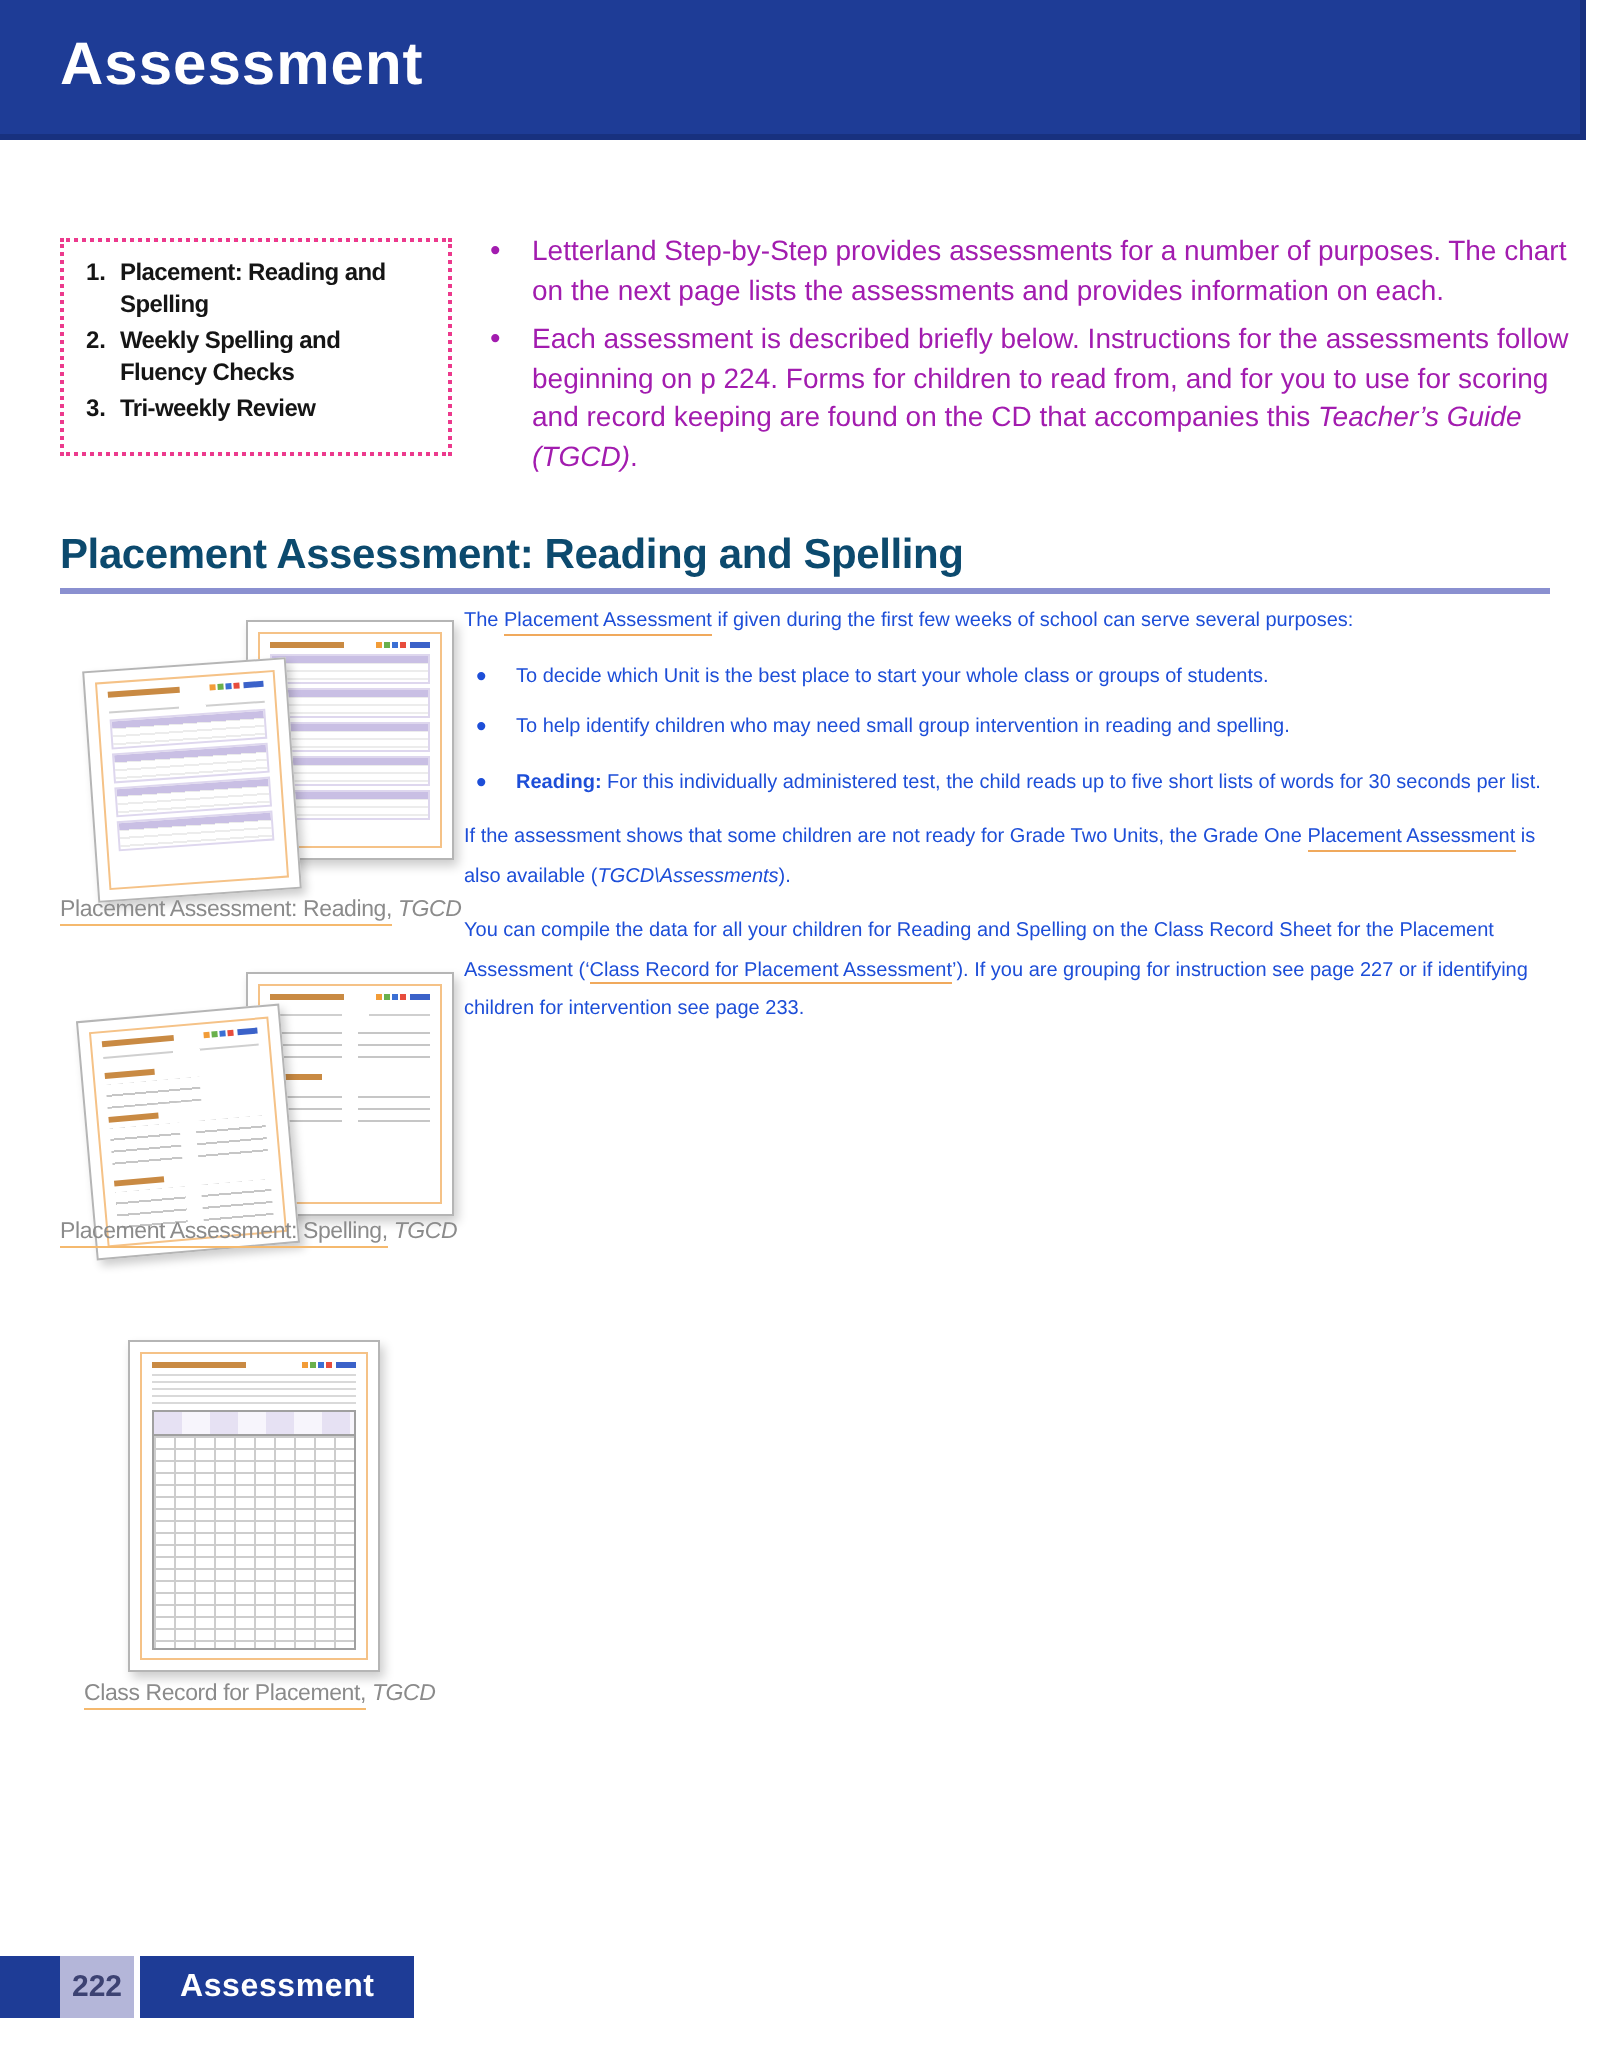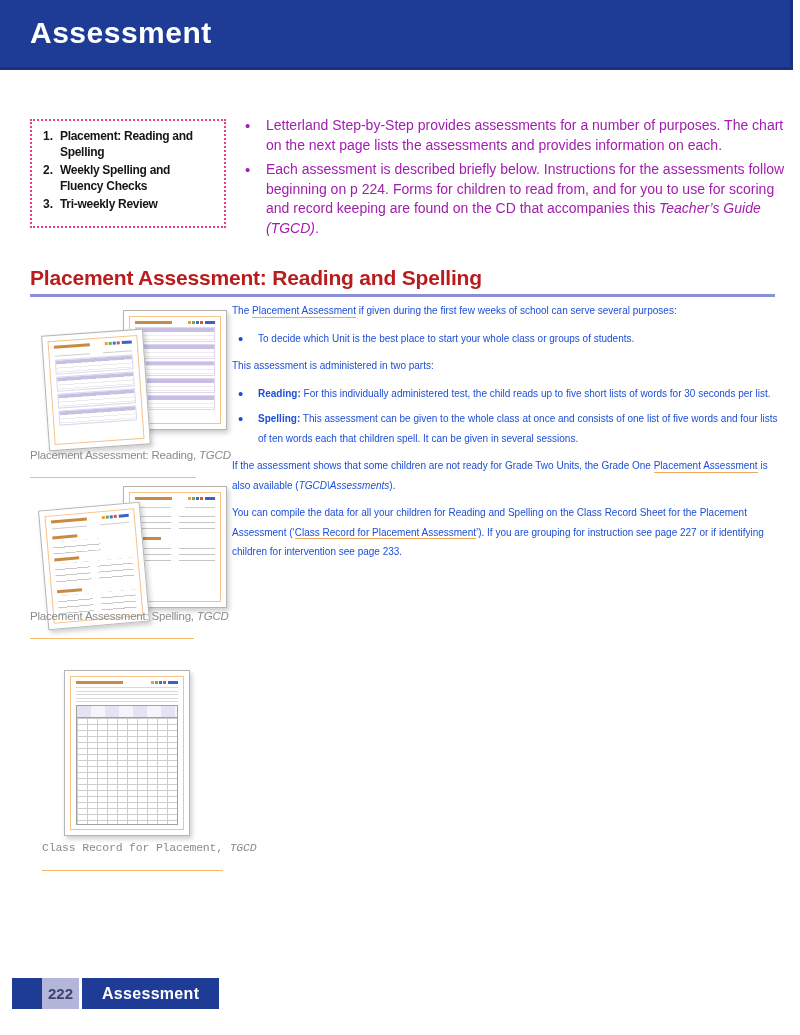--- a/index.html
+++ b/index.html
@@ -35,21 +35,21 @@
   .levels-box .lbl { font-size:12px; font-weight:700; line-height:15.5px; color:#151515; letter-spacing:-.3px; }
 
   
   .top-bullets { position:absolute; left:240px; top:116px; width:548px; list-style:none; margin:0; padding:0; }
   .top-bullets li { position:relative; padding-left:26px; font-size:14px; line-height:19.5px; color:#a21caf; margin-bottom:5px; }
   .top-bullets li::before { content:"\2022"; position:absolute; left:5px; top:0; font-size:15px; }
 
   
   .section-heading {
     position:absolute; left:30px; top:266px; margin:0;
-    font-size:21px; font-weight:800; color:#b91c1c; letter-spacing:-.2px;
+    font-size:21px; font-weight:800; color:#0c4a6e; letter-spacing:-.2px;
   }
   .heading-rule { position:absolute; left:30px; top:294px; width:745px; height:3px; background:#8a90d0; }
 
   
   .body-col { position:absolute; left:232px; top:301px; width:548px; font-size:10px; line-height:19.5px; color:#1d4ed8; }
   .body-col p { margin:0 0 8px 0; }
   .body-col p.gap { margin-top:4px; }
   .body-col ul { list-style:none; margin:2px 0 8px 0; padding:0; }
   .body-col li { position:relative; padding-left:26px; margin-bottom:6px; }
   .body-col li::before { content:"\2022"; position:absolute; left:6px; top:0; font-size:15px; }
@@ -78,24 +78,24 @@
   .mp-cols .mp-lines { flex:1; height:22px; }
   .mp-par { height:15px; margin-bottom:3px; flex:0 0 auto;
     background:repeating-linear-gradient(to bottom,#d9d9d9 0 1px,transparent 1px 3.5px); }
   .mp-gridhead { height:12px; border:1px solid #a0a0a0; border-bottom:none; flex:0 0 auto;
     background:repeating-linear-gradient(to right,#e6e1f3 0 14px,#f7f5fc 14px 28px); }
   .mp-grid { flex:1; border:1px solid #a0a0a0;
     background:repeating-linear-gradient(to bottom,#cdcdcd 0 1px,transparent 1px 6px),
                repeating-linear-gradient(to right,#cdcdcd 0 1px,transparent 1px 10px); }
 
   .fig-caption { position:absolute; font-size:11.5px; letter-spacing:-.2px; color:#8b8b8b; white-space:nowrap; }
-  .fig-caption .u { border-bottom:1.5px solid #f5b96e; padding-bottom:16px; }
-
-  
-  .page-footer { position:absolute; left:12px; top:978px; height:31px; display:flex; }
+  .fig-caption .u { border-bottom:1.5px solid #f5b96e; padding-bottom:1px; }
+
+  
+  .page-footer { position:absolute; left:0; top:978px; height:31px; display:flex; }
   .f-edge { width:30px; background:#1e3c96; }
   .f-page { width:37px; background:#b4b6d9; color:#3c4272; font-weight:700; font-size:15px;
     display:flex; align-items:center; justify-content:center; }
   .f-label { background:#1e3c96; color:#ffffff; font-weight:700; font-size:16px; letter-spacing:.3px;
     padding:0 20px; display:flex; align-items:center; margin-left:3px; }
 </style>
 </head>
 <body>
 
 <header class="banner">
@@ -231,31 +231,30 @@
         <div class="mp-dot" style="background:#3b6fd4"></div>
         <div class="mp-dot" style="background:#e74c3c"></div>
         <div class="mp-grade"></div>
       </div>
       <div class="mp-par"></div>
       <div class="mp-gridhead"></div>
       <div class="mp-grid"></div>
     </div>
   </div>
 </figure>
-<div class="fig-caption" style="left:42px;top:841px;font-family:Liberation Mono, monospace;"><span class="u">Class Record for Placement,</span><span> </span><span class="i">TGCD</span></div>
+<div class="fig-caption" style="left:42px;top:841px;"><span class="u">Class Record for Placement,</span><span> </span><span class="i">TGCD</span></div>
 
 <div class="body-col">
   <p><span>The </span><span class="u">Placement Assessment</span><span> if given during the first few weeks of school can serve several purposes:</span></p>
   <ul>
     <li>To decide which Unit is the best place to start your whole class or groups of students.</li>
+    <li>To help identify children who may need small group intervention in reading and spelling.</li>
   </ul>
-  <p>This assessment is administered in two parts:</p>
   <ul>
     <li><span class="b">Reading:</span><span> For this individually administered test, the child reads up to five short lists of words for 30 seconds per list.</span></li>
-    <li><span class="b">Spelling:</span><span> This assessment can be given to the whole class at once and consists of one list of five words and four lists of ten words each that children spell. It can be given in several sessions.</span></li>
   </ul>
   <p><span>If the assessment shows that some children are not ready for Grade Two Units, the Grade One </span><span class="u">Placement Assessment</span><span> is also available (</span><span class="i">TGCD\Assessments</span><span>).</span></p>
   <p class="gap"><span>You can compile the data for all your children for Reading and Spelling on the Class Record Sheet for the Placement Assessment (‘</span><span class="u">Class Record for Placement Assessment</span><span>’). If you are grouping for instruction see page 227 or if identifying children for intervention see page 233.</span></p>
 </div>
 
 <footer class="page-footer">
   <div class="f-edge"></div>
   <div class="f-page">222</div>
   <div class="f-label">Assessment</div>
 </footer>

